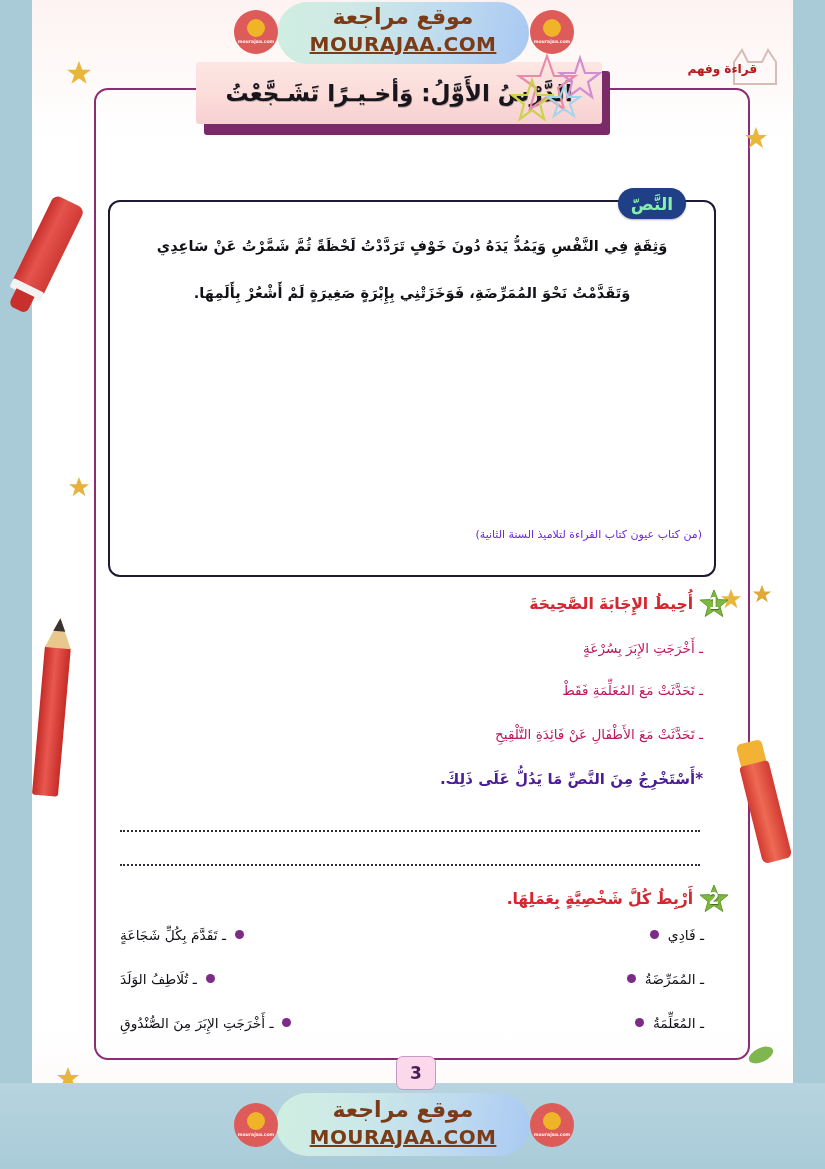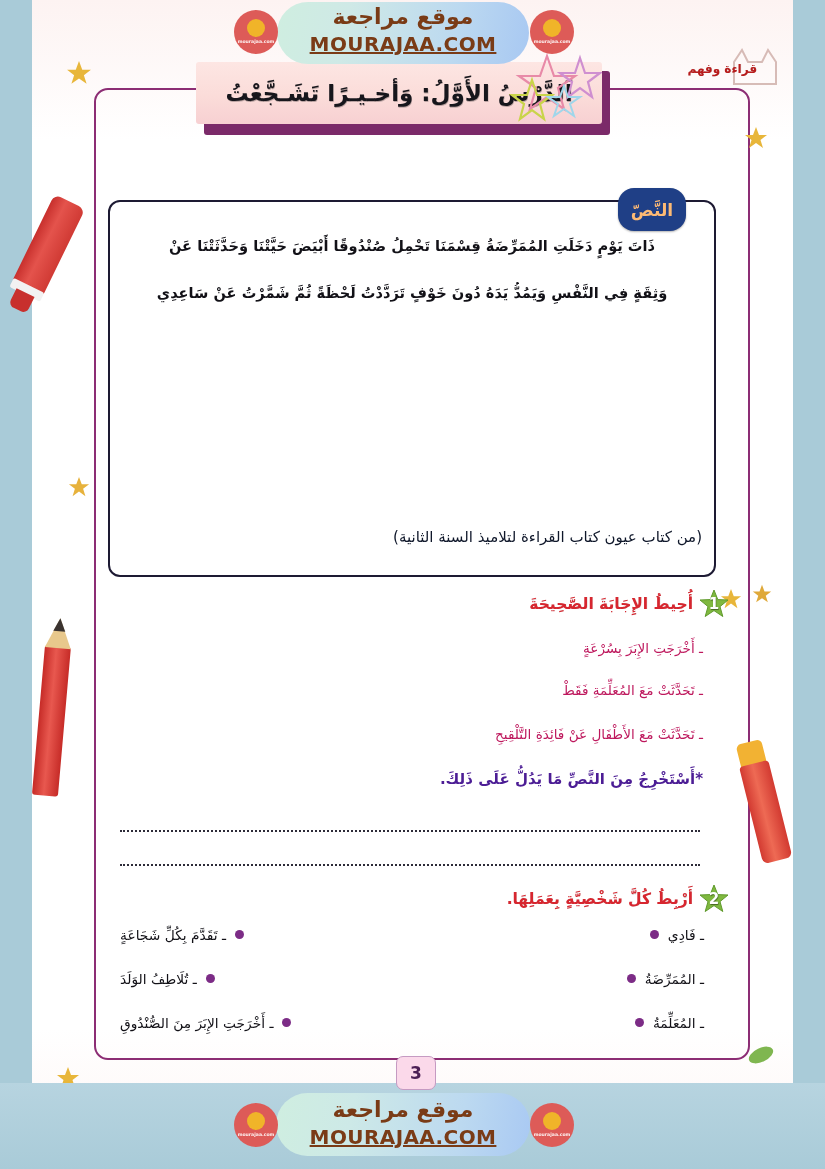--- a/index.html
+++ b/index.html
@@ -190,27 +190,27 @@
     width: 608px; height: 377px;
     border: 2.5px solid #1d1a33;
     border-radius: 12px;
     box-sizing: border-box;
     background: #ffffff;
     z-index: 10;
   }
   .nass-pill {
     position: absolute;
     left: 618px; top: 188px;
-    width: 68px; height: 43px;
+    width: 68px; height: 31px;
     background: #1f3f86;
     border-radius: 16px;
     display: flex;
     align-items: center;
     justify-content: center;
-    color: #fdba74;
+    color: #86efac;
     font-size: 17px;
     font-weight: bold;
     font-family: "DejaVu Sans", sans-serif;
     z-index: 15;
     box-shadow: 0 1px 2px rgba(0,0,0,.3);
   }
   .passage {
     position: absolute;
     left: 120px; top: 222px;
     width: 584px;
@@ -223,22 +223,22 @@
     z-index: 12;
     direction: rtl;
   }
   .passage p { margin: 0; }
   .source-line {
     position: absolute;
     left: 122px; top: 528px;
     width: 580px;
     text-align: right;
     font-family: "DejaVu Sans", sans-serif;
-    font-size: 15px;
-    color: #0f172a;
+    font-size: 11px;
+    color: #6d28d9;
     z-index: 12;
     direction: rtl;
   }
 
   
   .q-head {
     position: absolute;
     display: flex;
     align-items: center;
     gap: 6px;
@@ -511,22 +511,22 @@
     <polygon points="88,6 93,21 108,21 96,30 100,45 88,36 76,45 80,30 68,21 83,21" fill="none" stroke="#cf8fd0" stroke-width="2.2"></polygon>
     <polygon points="40,28 45,43 60,43 48,52 52,67 40,58 28,67 32,52 20,43 35,43" fill="none" stroke="#c9d44a" stroke-width="2.2"></polygon>
     <polygon points="72,34 76,45 88,45 78,52 82,64 72,57 62,64 66,52 56,45 68,45" fill="none" stroke="#9fd6ea" stroke-width="2"></polygon>
   </svg>
 </div>
 
 <div class="text-box"></div>
 <div class="nass-pill">النَّصّ</div>
 
 <div class="passage">
-  <p>ذَاتَ يَوْمٍ دَخَلَتِ المُمَرِّضَةُ قِسْمَنَا تَحْمِلُ صُنْدُوقًا أَبْيَضَ حَيَّتْنَا وَحَدَّثَتْنَا عَنْ</p>
   <p>وَثِقَةٍ فِي النَّفْسِ وَيَمُدُّ يَدَهُ دُونَ خَوْفٍ  تَرَدَّدْتُ لَحْظَةً ثُمَّ شَمَّرْتُ عَنْ سَاعِدِي</p>
+  <p>وَتَقَدَّمْتُ نَحْوَ المُمَرِّضَةِ، فَوَخَزَتْنِي بِإِبْرَةٍ صَغِيرَةٍ لَمْ أَشْعُرْ بِأَلَمِهَا.</p>
 </div>
 <div class="source-line">(من كتاب عيون كتاب القراءة لتلاميذ السنة الثانية)</div>
 
 <div class="q-head" style="right:96px; top:589px;">
   <div class="q-star">
     <svg width="30" height="30" viewBox="0 0 30 30">
       <polygon points="15,1 18.8,10.6 29,11 21,17.6 23.8,27.5 15,21.6 6.2,27.5 9,17.6 1,11 11.2,10.6" fill="#7fb83f" stroke="#5f9a2c" stroke-width="1"></polygon>
     </svg>
     <div class="q-num">1</div>
   </div>

